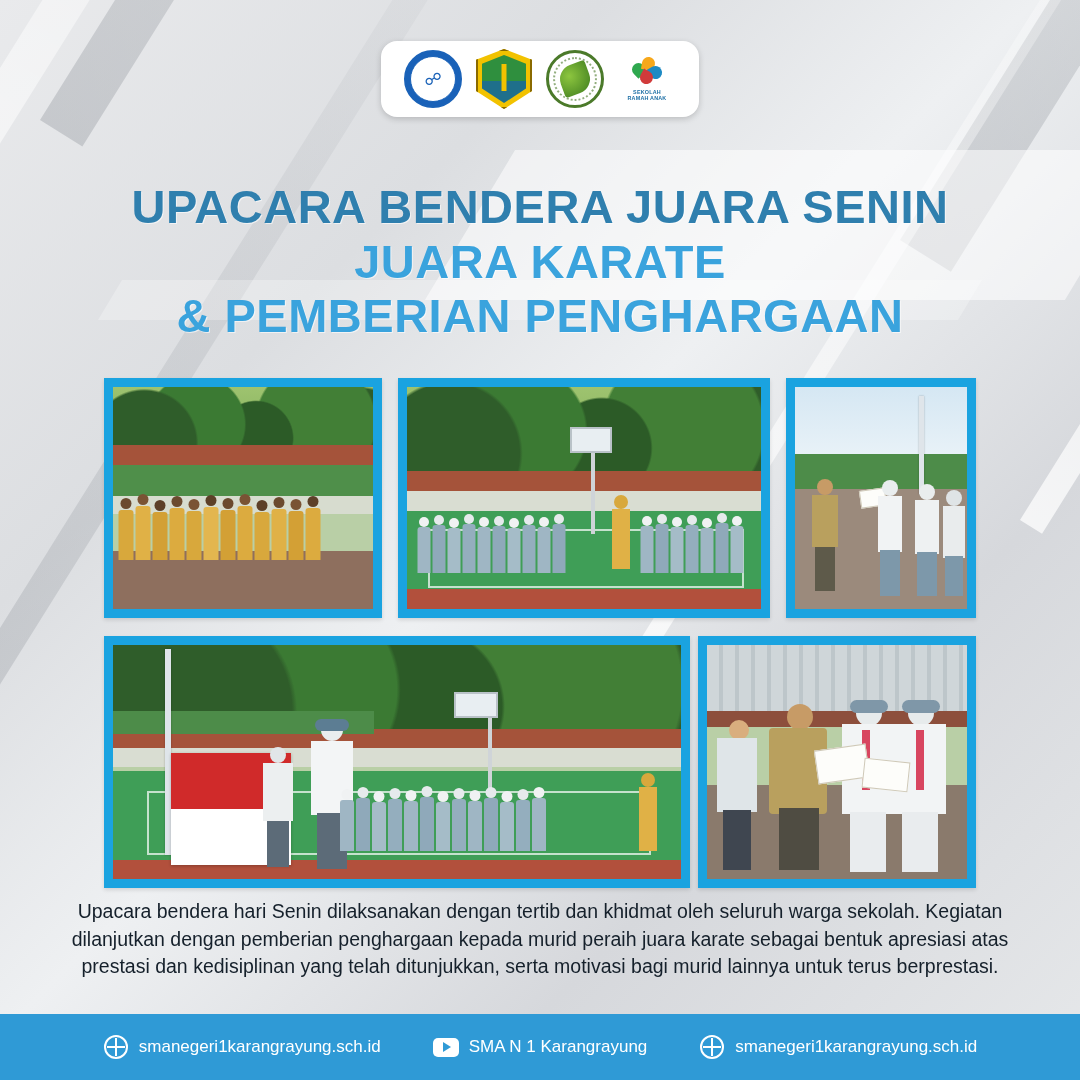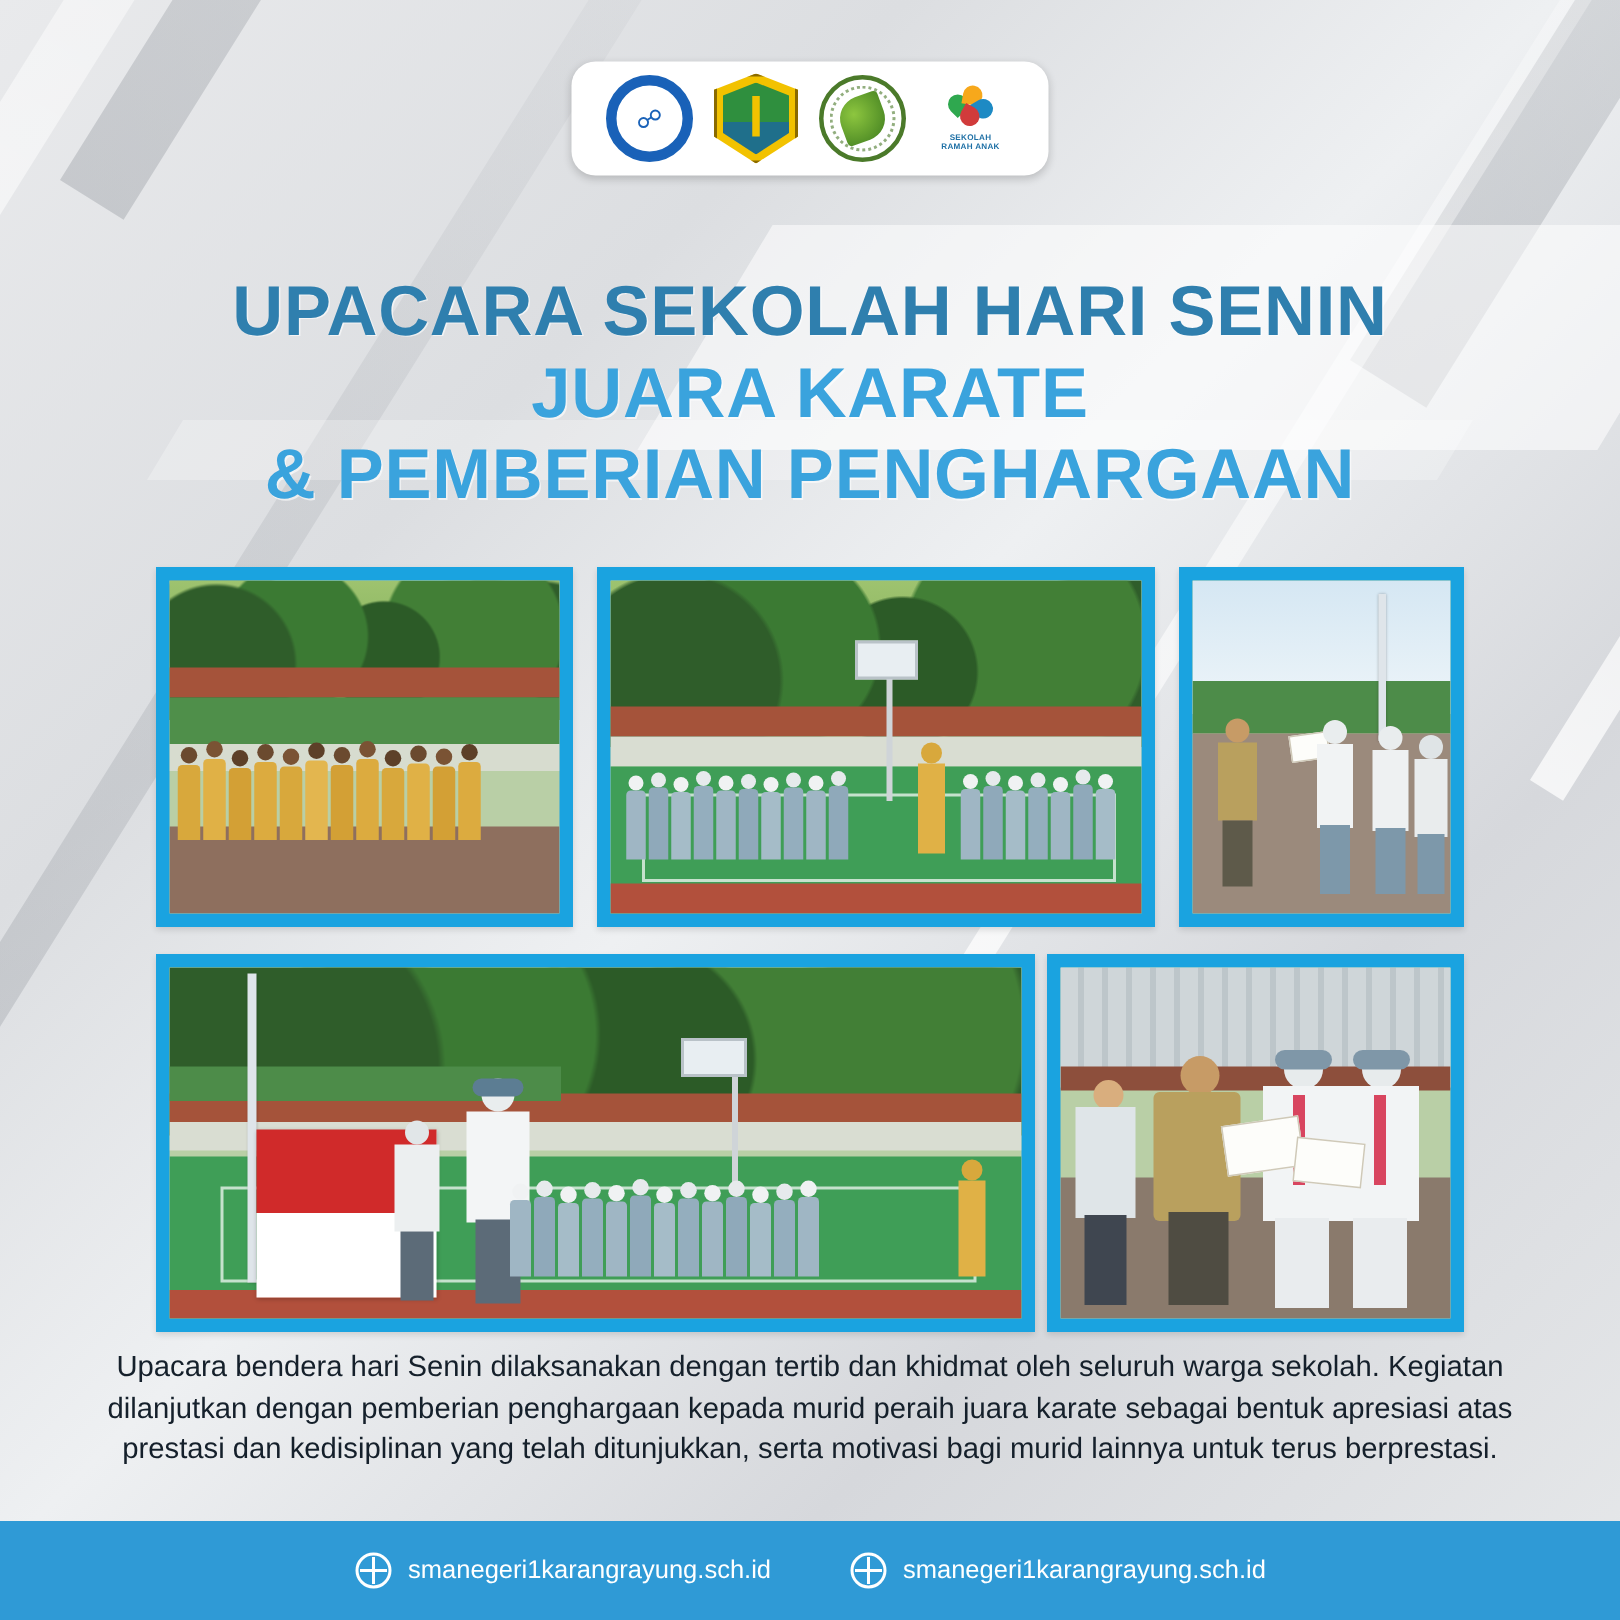--- a/index.html
+++ b/index.html
@@ -304,21 +304,21 @@
           <i></i>
         </div>
       <div class="cap">
         <div>SEKOLAH</div>
         <div>RAMAH ANAK</div>
       </div>
     </div>
   </div>
 
   <div id="title-block">
-    <div class="line l1">UPACARA SEKOLAH HARI SENIN</div>
+    <div class="line l1">UPACARA BENDERA JUARA SENIN</div>
     <div class="line">JUARA KARATE</div>
     <div class="line">&amp; PEMBERIAN PENGHARGAAN</div>
   </div>
 
   <div id="grid">
 
     <div class="ph p1">
       <div class="img">
         <div class="trees" style="height:42%"></div>
         <div class="roof" style="top:26%;height:9%"></div>
@@ -633,19 +633,25 @@
 
   <div id="footer">
     <div class="fitem">
       <span class="fic">
           <span class="globe"></span>
         </span>
       <span>smanegeri1karangrayung.sch.id</span>
     </div>
     <div class="fitem">
       <span class="fic">
+          <span class="yt"></span>
+        </span>
+      <span>SMA N 1 Karangrayung</span>
+    </div>
+    <div class="fitem">
+      <span class="fic">
           <span class="globe"></span>
         </span>
       <span>smanegeri1karangrayung.sch.id</span>
     </div>
   </div>
 
 </div>
 
 </body></html>

